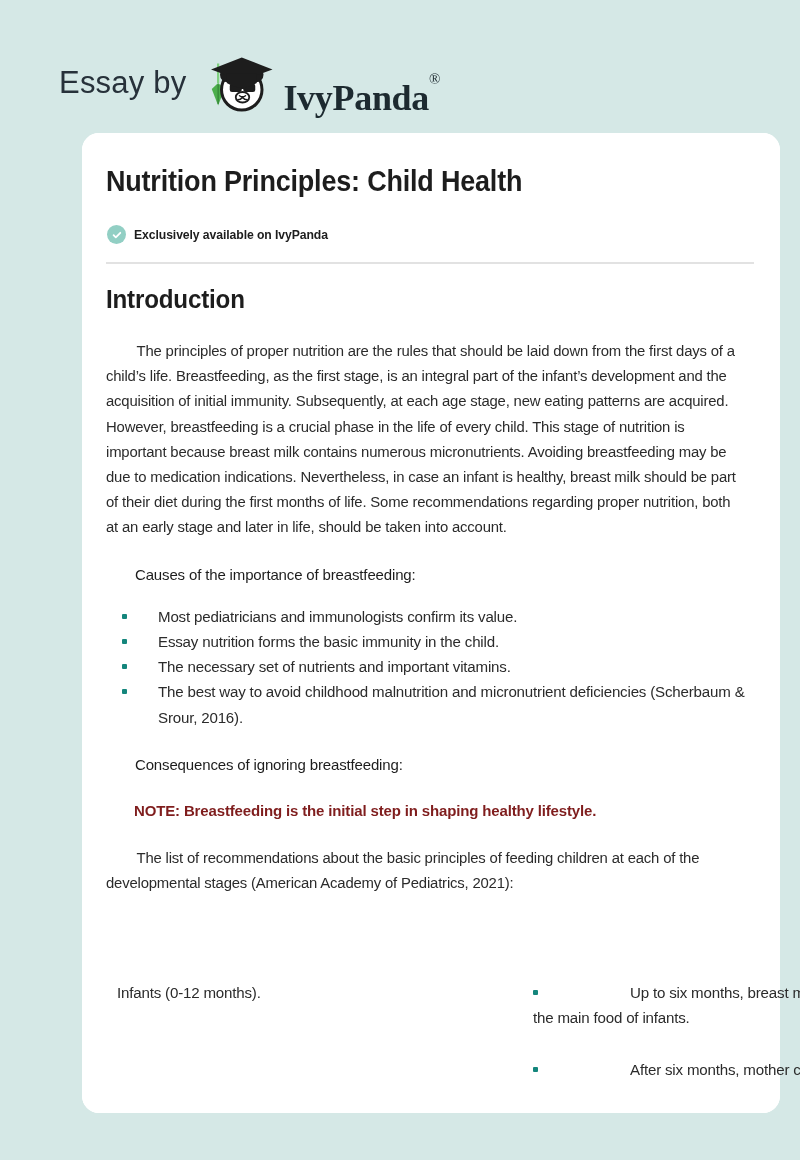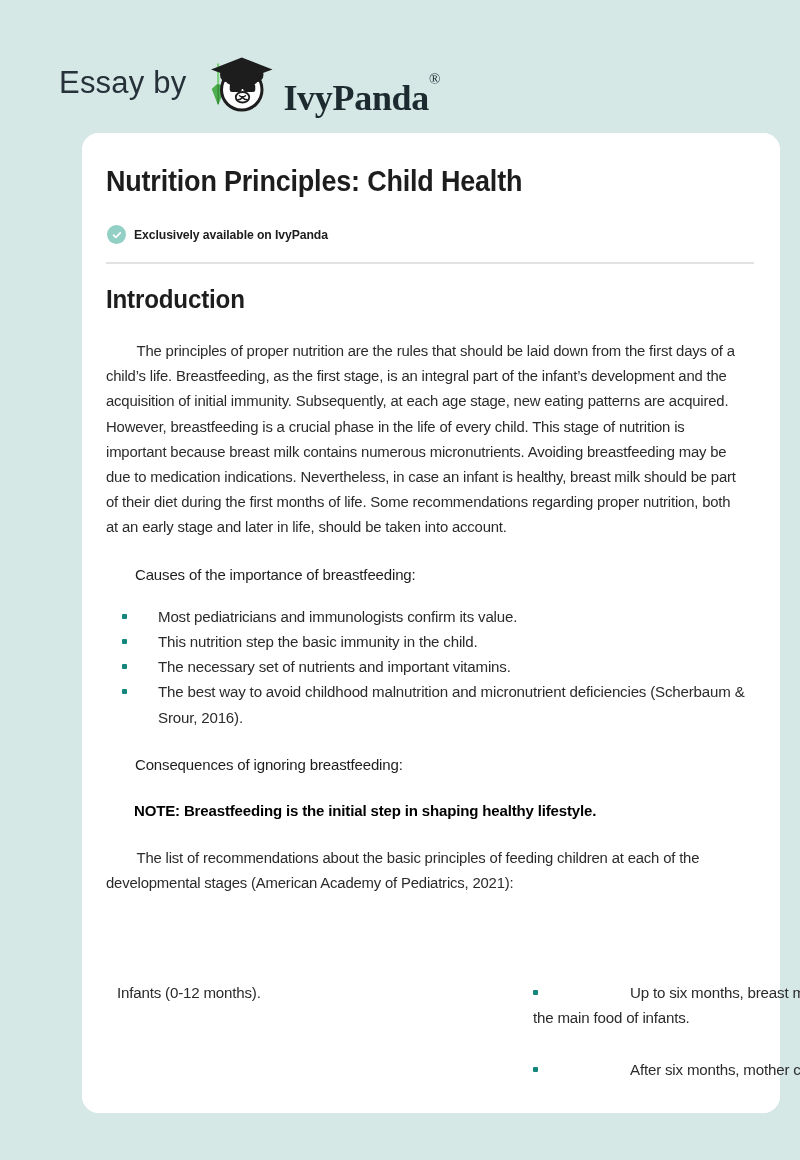--- a/index.html
+++ b/index.html
@@ -196,21 +196,21 @@
     height: 5px;
     border-radius: 1px;
     background: #14867c;
   }
 
   .note-line {
     margin: 21px 0 0 0;
     padding-left: 28px;
     font-weight: 700;
     font-size: 15px;
-    color: #000000;
+    color: #7f1d1d;
     letter-spacing: -0.15px;
   }
   .para-gap { margin-top: 22px; }
 
   
   .stage-block {
     position: absolute;
     left: 24px;
     top: 847px;
     width: 760px;
@@ -316,21 +316,21 @@
   <div class="section-heading">Introduction</div>
 
   <div class="content">
 
     <p class="para">The principles of proper nutrition are the rules that should be laid down from the first days of a child’s life. Breastfeeding, as the first stage, is an integral part of the infant’s development and the acquisition of initial immunity. Subsequently, at each age stage, new eating patterns are acquired. However, breastfeeding is a crucial phase in the life of every child. This stage of nutrition is important because breast milk contains numerous micronutrients. Avoiding breastfeeding may be due to medication indications. Nevertheless, in case an infant is healthy, breast milk should be part of their diet during the first months of life. Some recommendations regarding proper nutrition, both at an early stage and later in life, should be taken into account.</p>
 
     <p class="sub-head">Causes of the importance of breastfeeding:</p>
 
     <ul class="bullets">
       <li>Most pediatricians and immunologists confirm its value.</li>
-      <li>This nutrition step the basic immunity in the child.</li>
+      <li>Essay nutrition forms the basic immunity in the child.</li>
       <li>The necessary set of nutrients and important vitamins.</li>
       <li>The best way to avoid childhood malnutrition and micronutrient deficiencies (Scherbaum &amp; Srour, 2016).</li>
     </ul>
 
     <p class="sub-head">Consequences of ignoring breastfeeding:</p>
 
 
     <p class="note-line">NOTE: Breastfeeding is the initial step in shaping healthy lifestyle.</p>
 
     <p class="para para-gap">The list of recommendations about the basic principles of feeding children at each of the developmental stages (American Academy of Pediatrics, 2021):</p>

